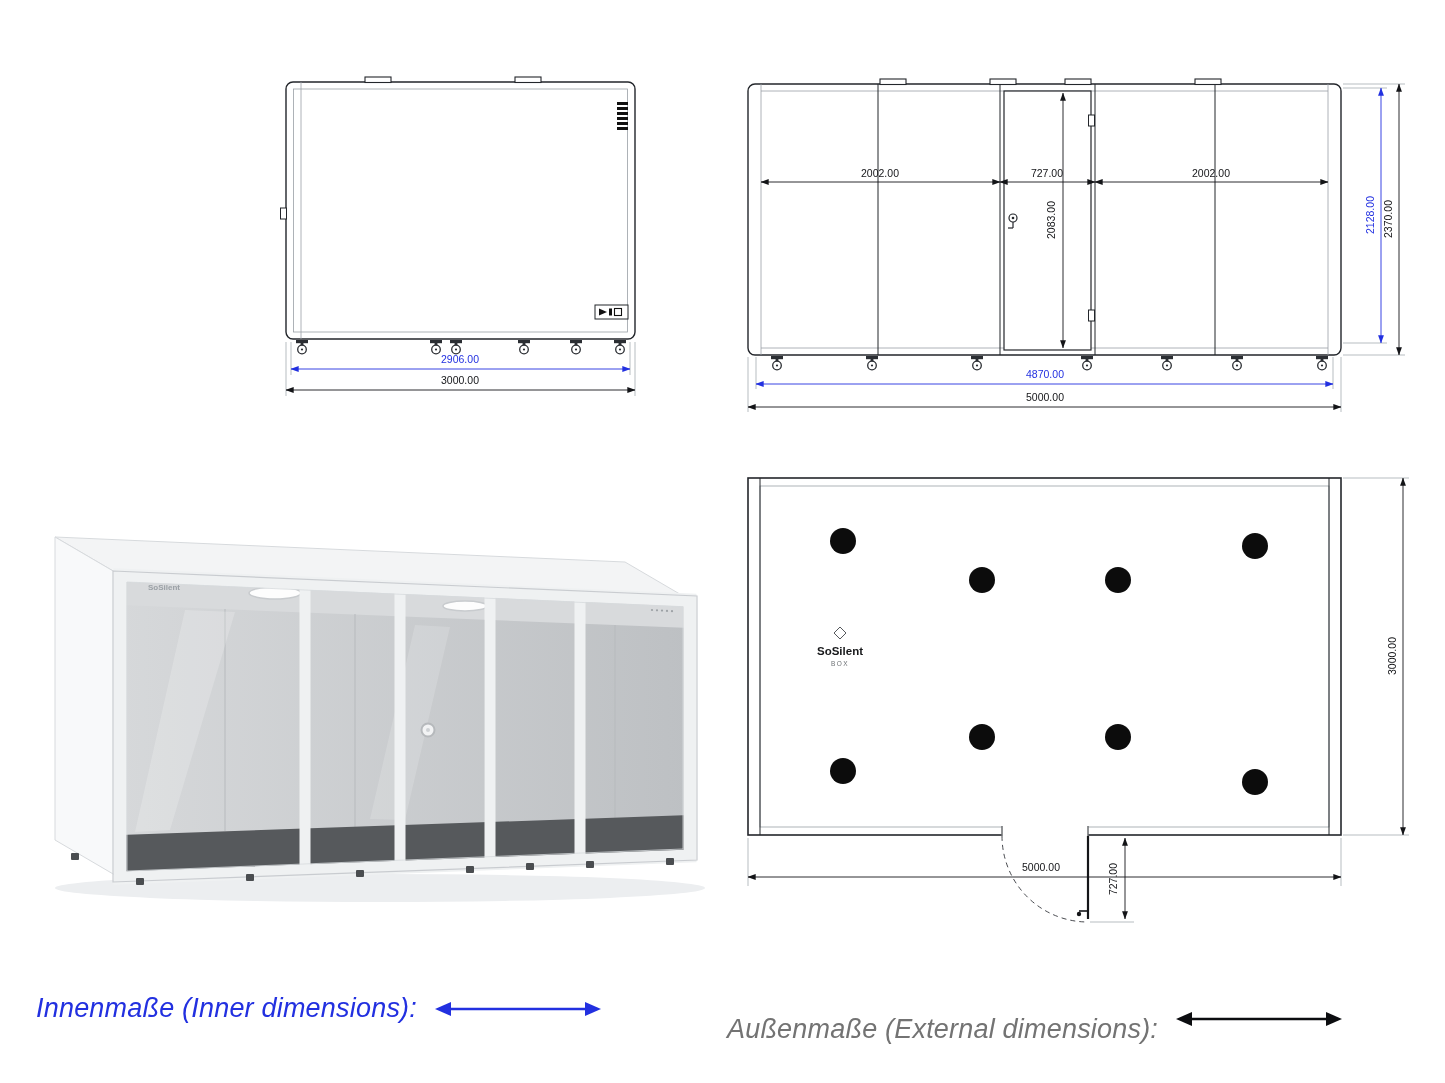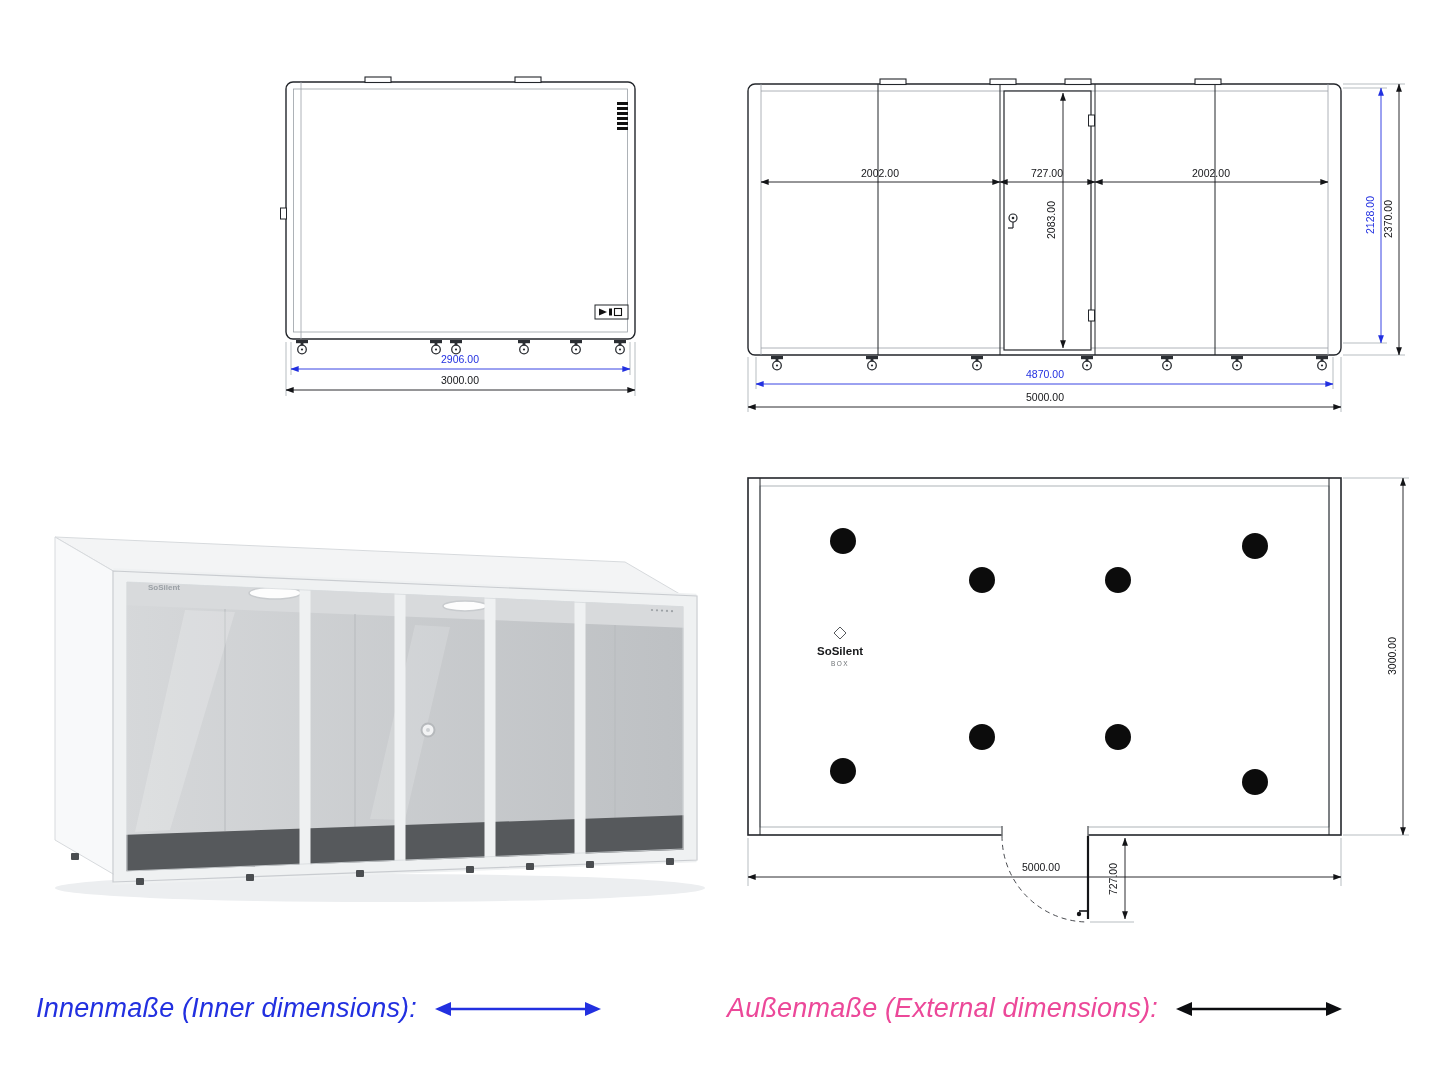--- a/index.html
+++ b/index.html
@@ -12,21 +12,21 @@
   .ln{stroke:#23262b;stroke-width:1.4;fill:none;}
   .pln{stroke:#23262b;stroke-width:1;fill:none;}
   .thin{stroke:#9aa0a6;stroke-width:0.8;fill:none;}
   .ext{stroke:#9aa0a6;stroke-width:0.7;fill:none;}
   .dln{stroke:#141518;stroke-width:0.9;fill:none;}
   .dln.blue{stroke:#2230e0;}
   .dash{stroke:#33363b;stroke-width:0.9;fill:none;stroke-dasharray:5 4;}
   .legend-row{position:absolute;display:flex;align-items:center;gap:16px;font-style:italic;}
   .legend-text{font-size:27px;letter-spacing:.2px;white-space:nowrap;}
   .legend-text.blue{color:#2230e0;}
-  .legend-text.ink{color:#ec4899;}
+  .legend-text.ink{color:#737373;margin-top:21px;}
 </style>
 </head>
 <body>
 
 <div id="canvas">
 
   <svg class="abs" style="left:268px;top:58px" width="400" height="345" viewBox="0 0 400 345">
     <defs>
       <marker id="m1k" viewBox="0 0 10 10" refX="9.5" refY="5" markerWidth="9" markerHeight="9" orient="auto-start-reverse">
         <path d="M10,5 L0,1.4 L0,8.6 Z" fill="#141518"></path>

